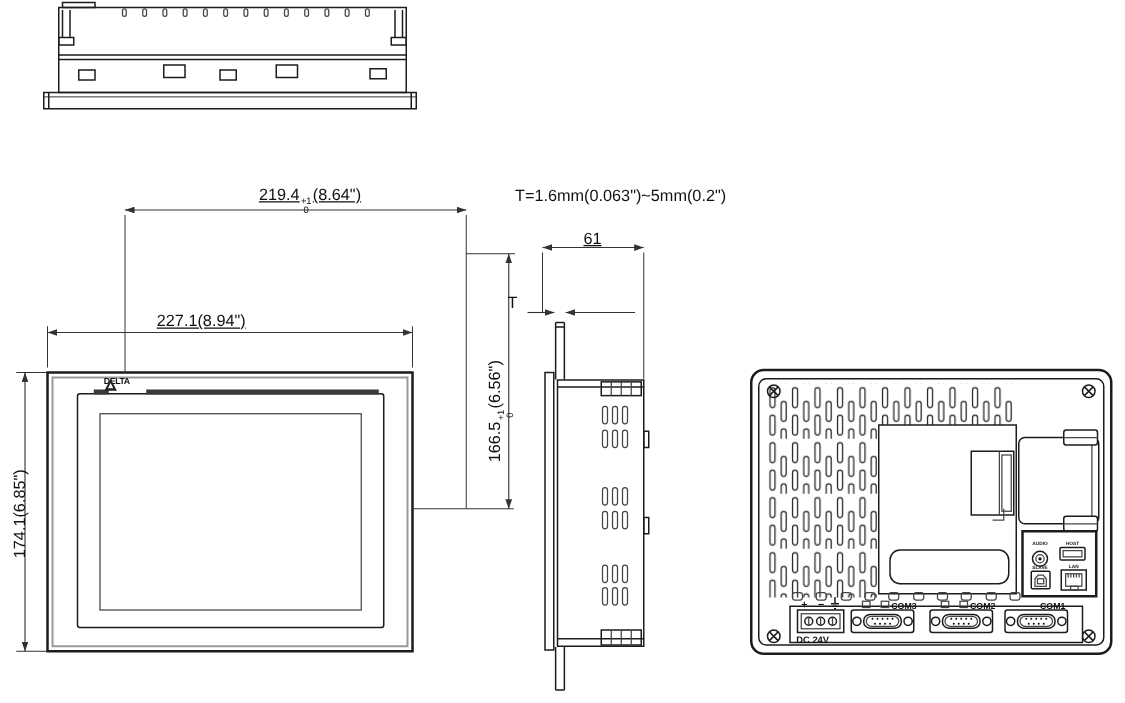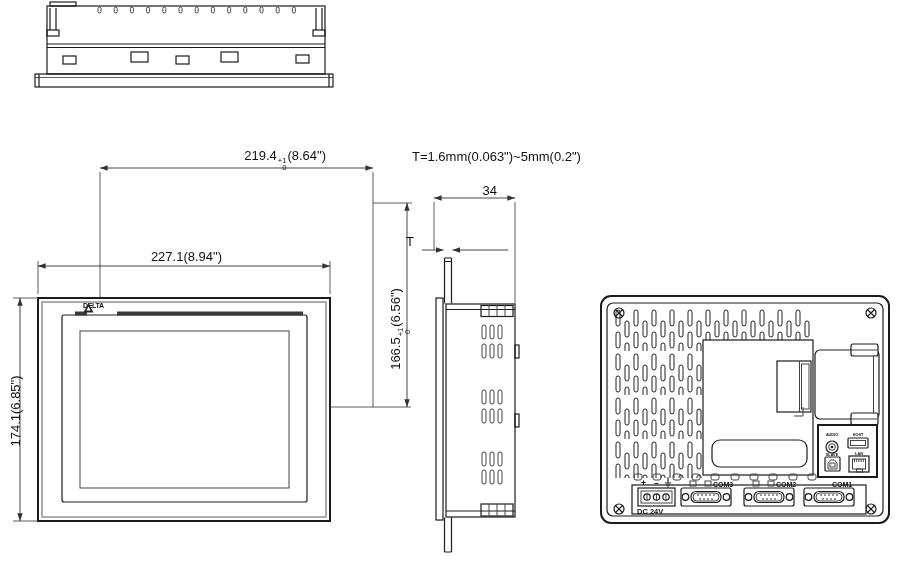--- a/index.html
+++ b/index.html
@@ -1,20 +1,20 @@
 <!DOCTYPE html>
 <html><head>
 <meta charset="utf-8">
 <style>
   html,body{margin:0;padding:0;background:#fff;}
   .stage{position:relative;width:900px;height:562px;background:#fff;overflow:hidden;
          font-family:"Liberation Sans",sans-serif;}
   .stage svg{position:absolute;left:0;top:0;}
   .lbl{position:absolute;font-size:13px;color:#111;white-space:nowrap;line-height:1.1;}
-  .lbl.center{text-align:right;}
+  .lbl.center{text-align:center;text-decoration:underline;}
   .vlabel{position:absolute;transform:rotate(-90deg);transform-origin:0 0;
           font-size:13px;color:#111;white-space:nowrap;text-align:center;}
   .tol{display:inline-flex;flex-direction:column;vertical-align:-3px;line-height:1;
        font-size:7.5px;margin:0 1px;}
   .tol span{display:block;height:7px;}
   .logo{position:absolute;left:83px;top:302px;display:flex;align-items:center;gap:1px;}
   .logo .word{font-size:7px;font-weight:bold;letter-spacing:-0.3px;color:#111;}
   
   .o{stroke:#1c1c1c;fill:none;stroke-width:1.2;}
   .o2{stroke:#1c1c1c;fill:none;stroke-width:2;}
@@ -324,21 +324,21 @@
 
 <div class="lbl center" style="left:170px;top:149px;width:156px;"><span>219.4</span><span class="tol">
         <span>+1</span>
         <span>0</span>
       </span><span>(8.64")</span></div>
 
 <div class="lbl" style="left:412px;top:150px;">T=1.6mm(0.063")~5mm(0.2")</div>
 
 <div class="lbl center" style="left:100px;top:250px;width:122px;">227.1(8.94")</div>
 
-<div class="lbl center" style="left:451px;top:184px;width:46px;">34</div>
+<div class="lbl center" style="left:451px;top:184px;width:46px;">61</div>
 
 <div class="lbl" style="left:406px;top:235px;">T</div>
 
 <div class="vlabel" style="left:8px;top:470px;width:118px;">174.1(6.85")</div>
 
 <div class="vlabel" style="left:388px;top:407px;width:156px;"><span>166.5</span><span class="tol">
         <span>+1</span>
         <span>0</span>
       </span><span>(6.56")</span></div>
 

